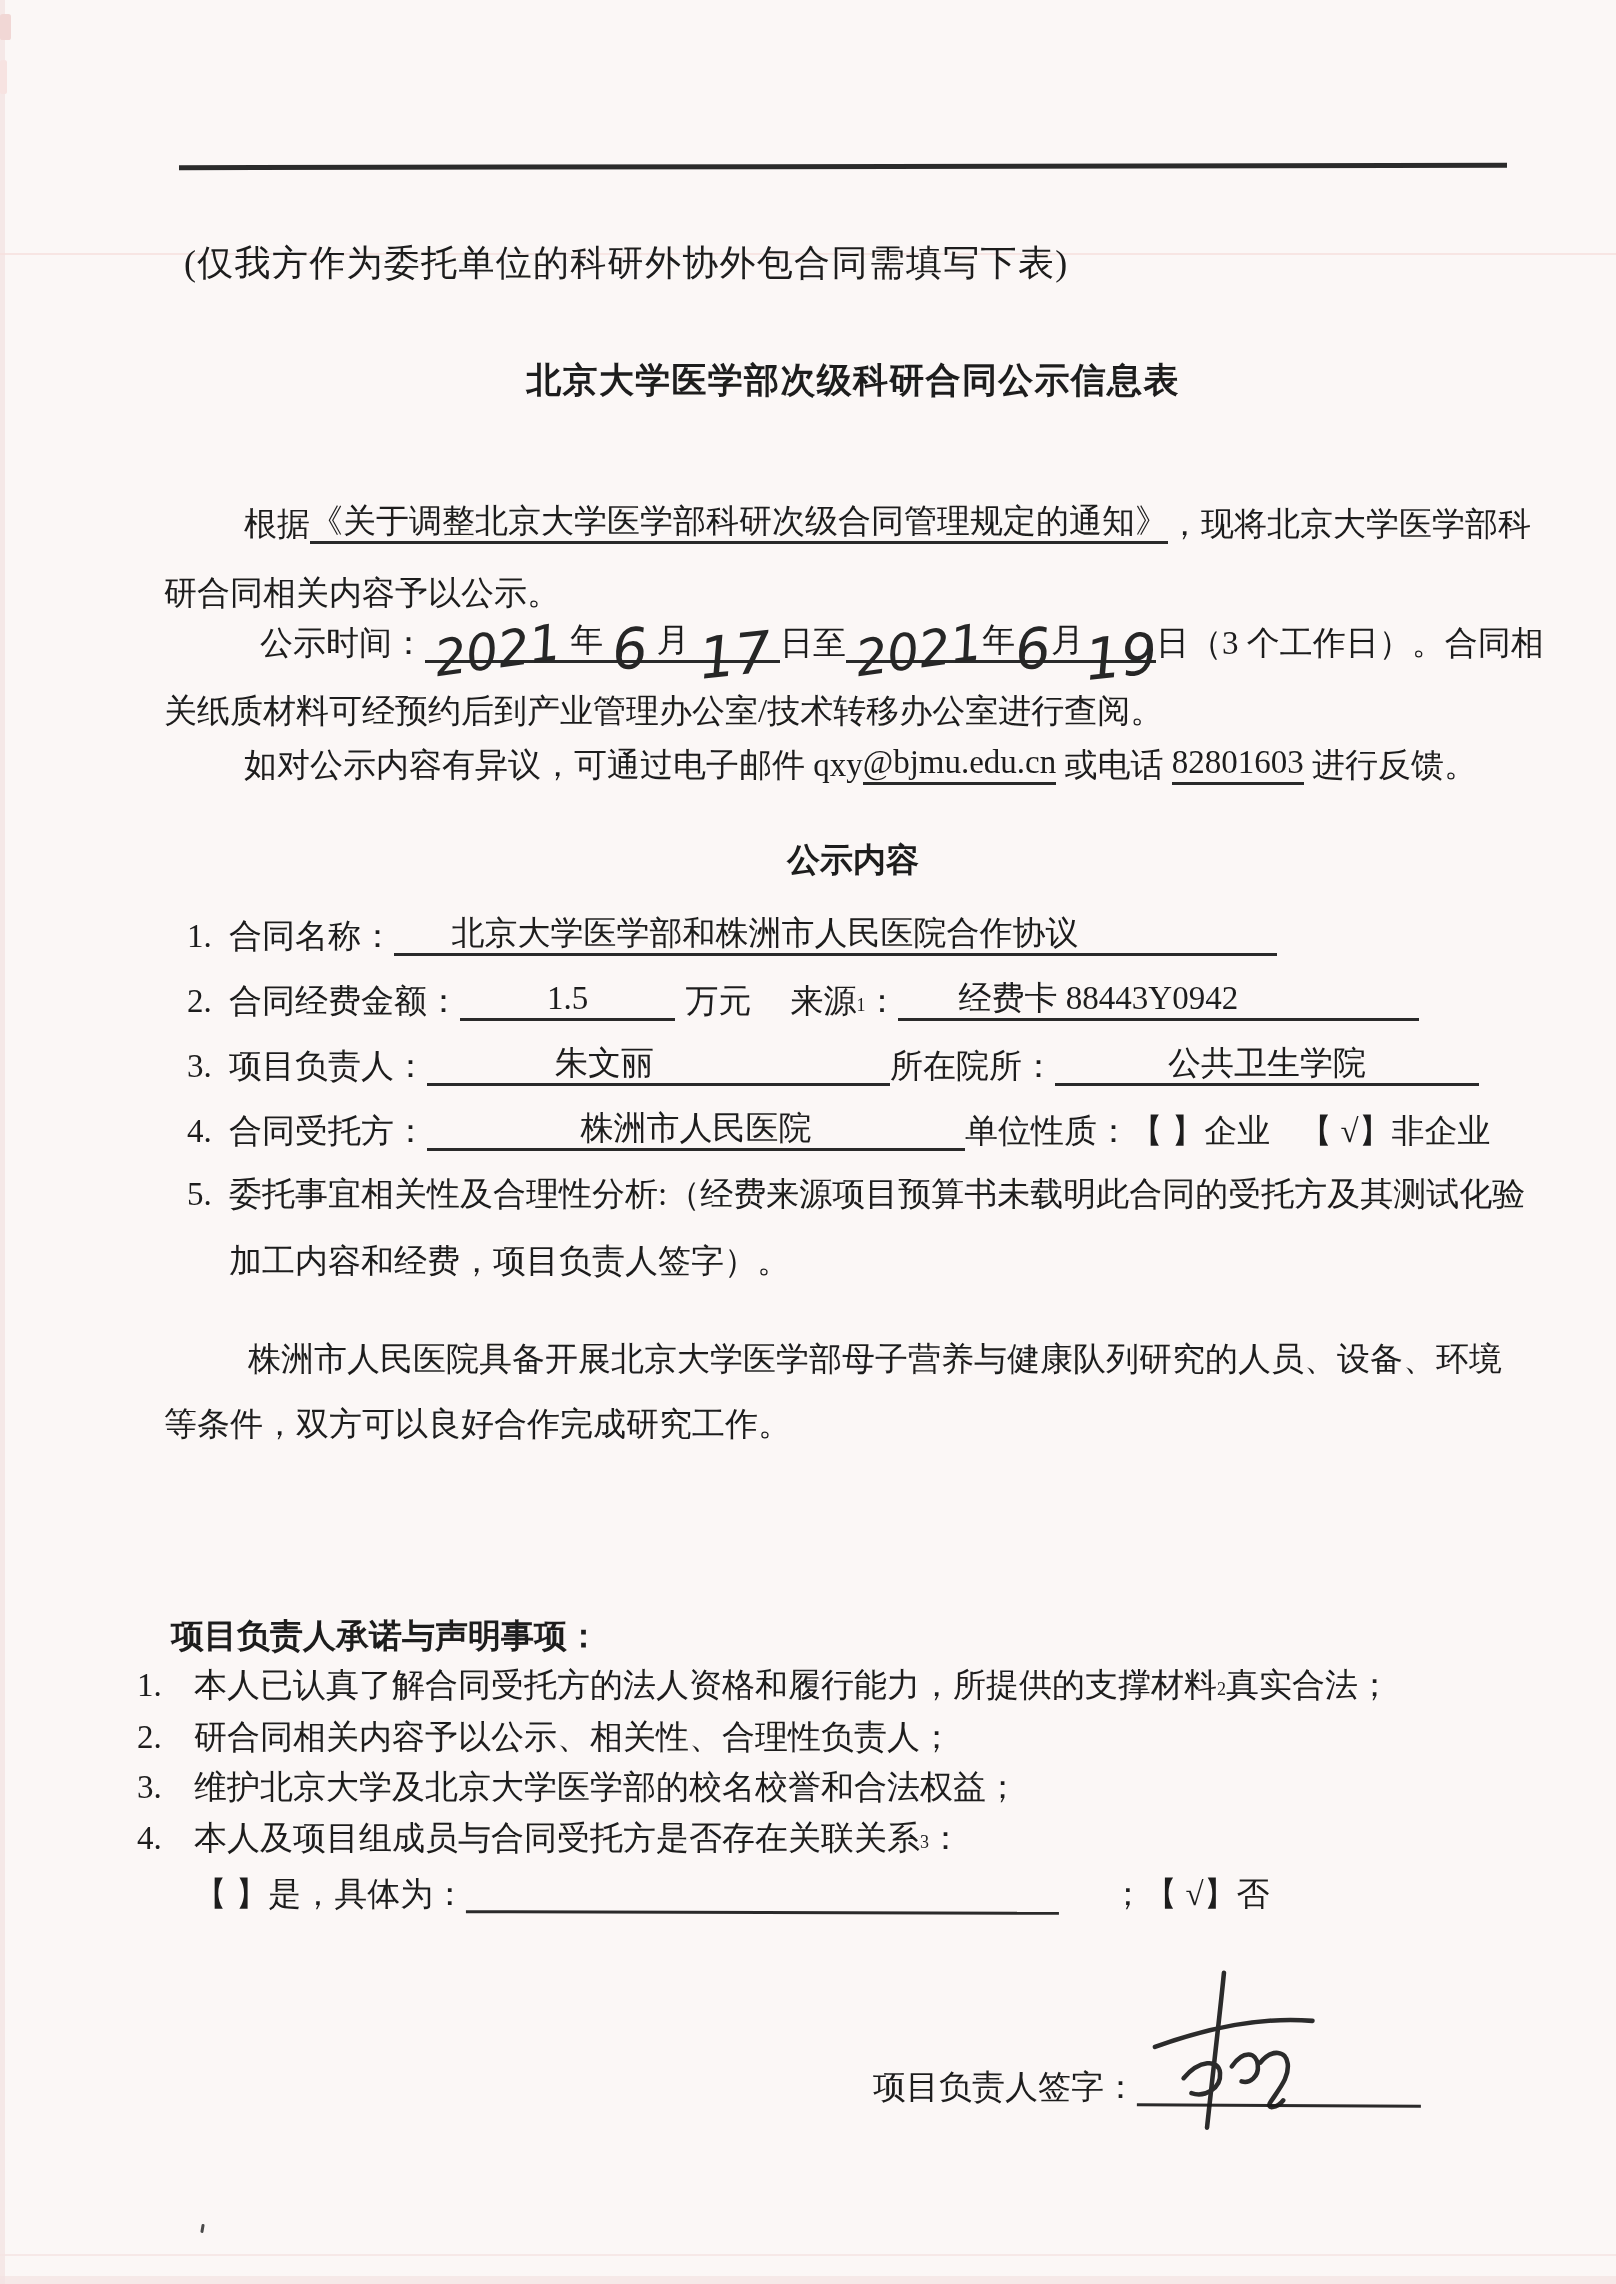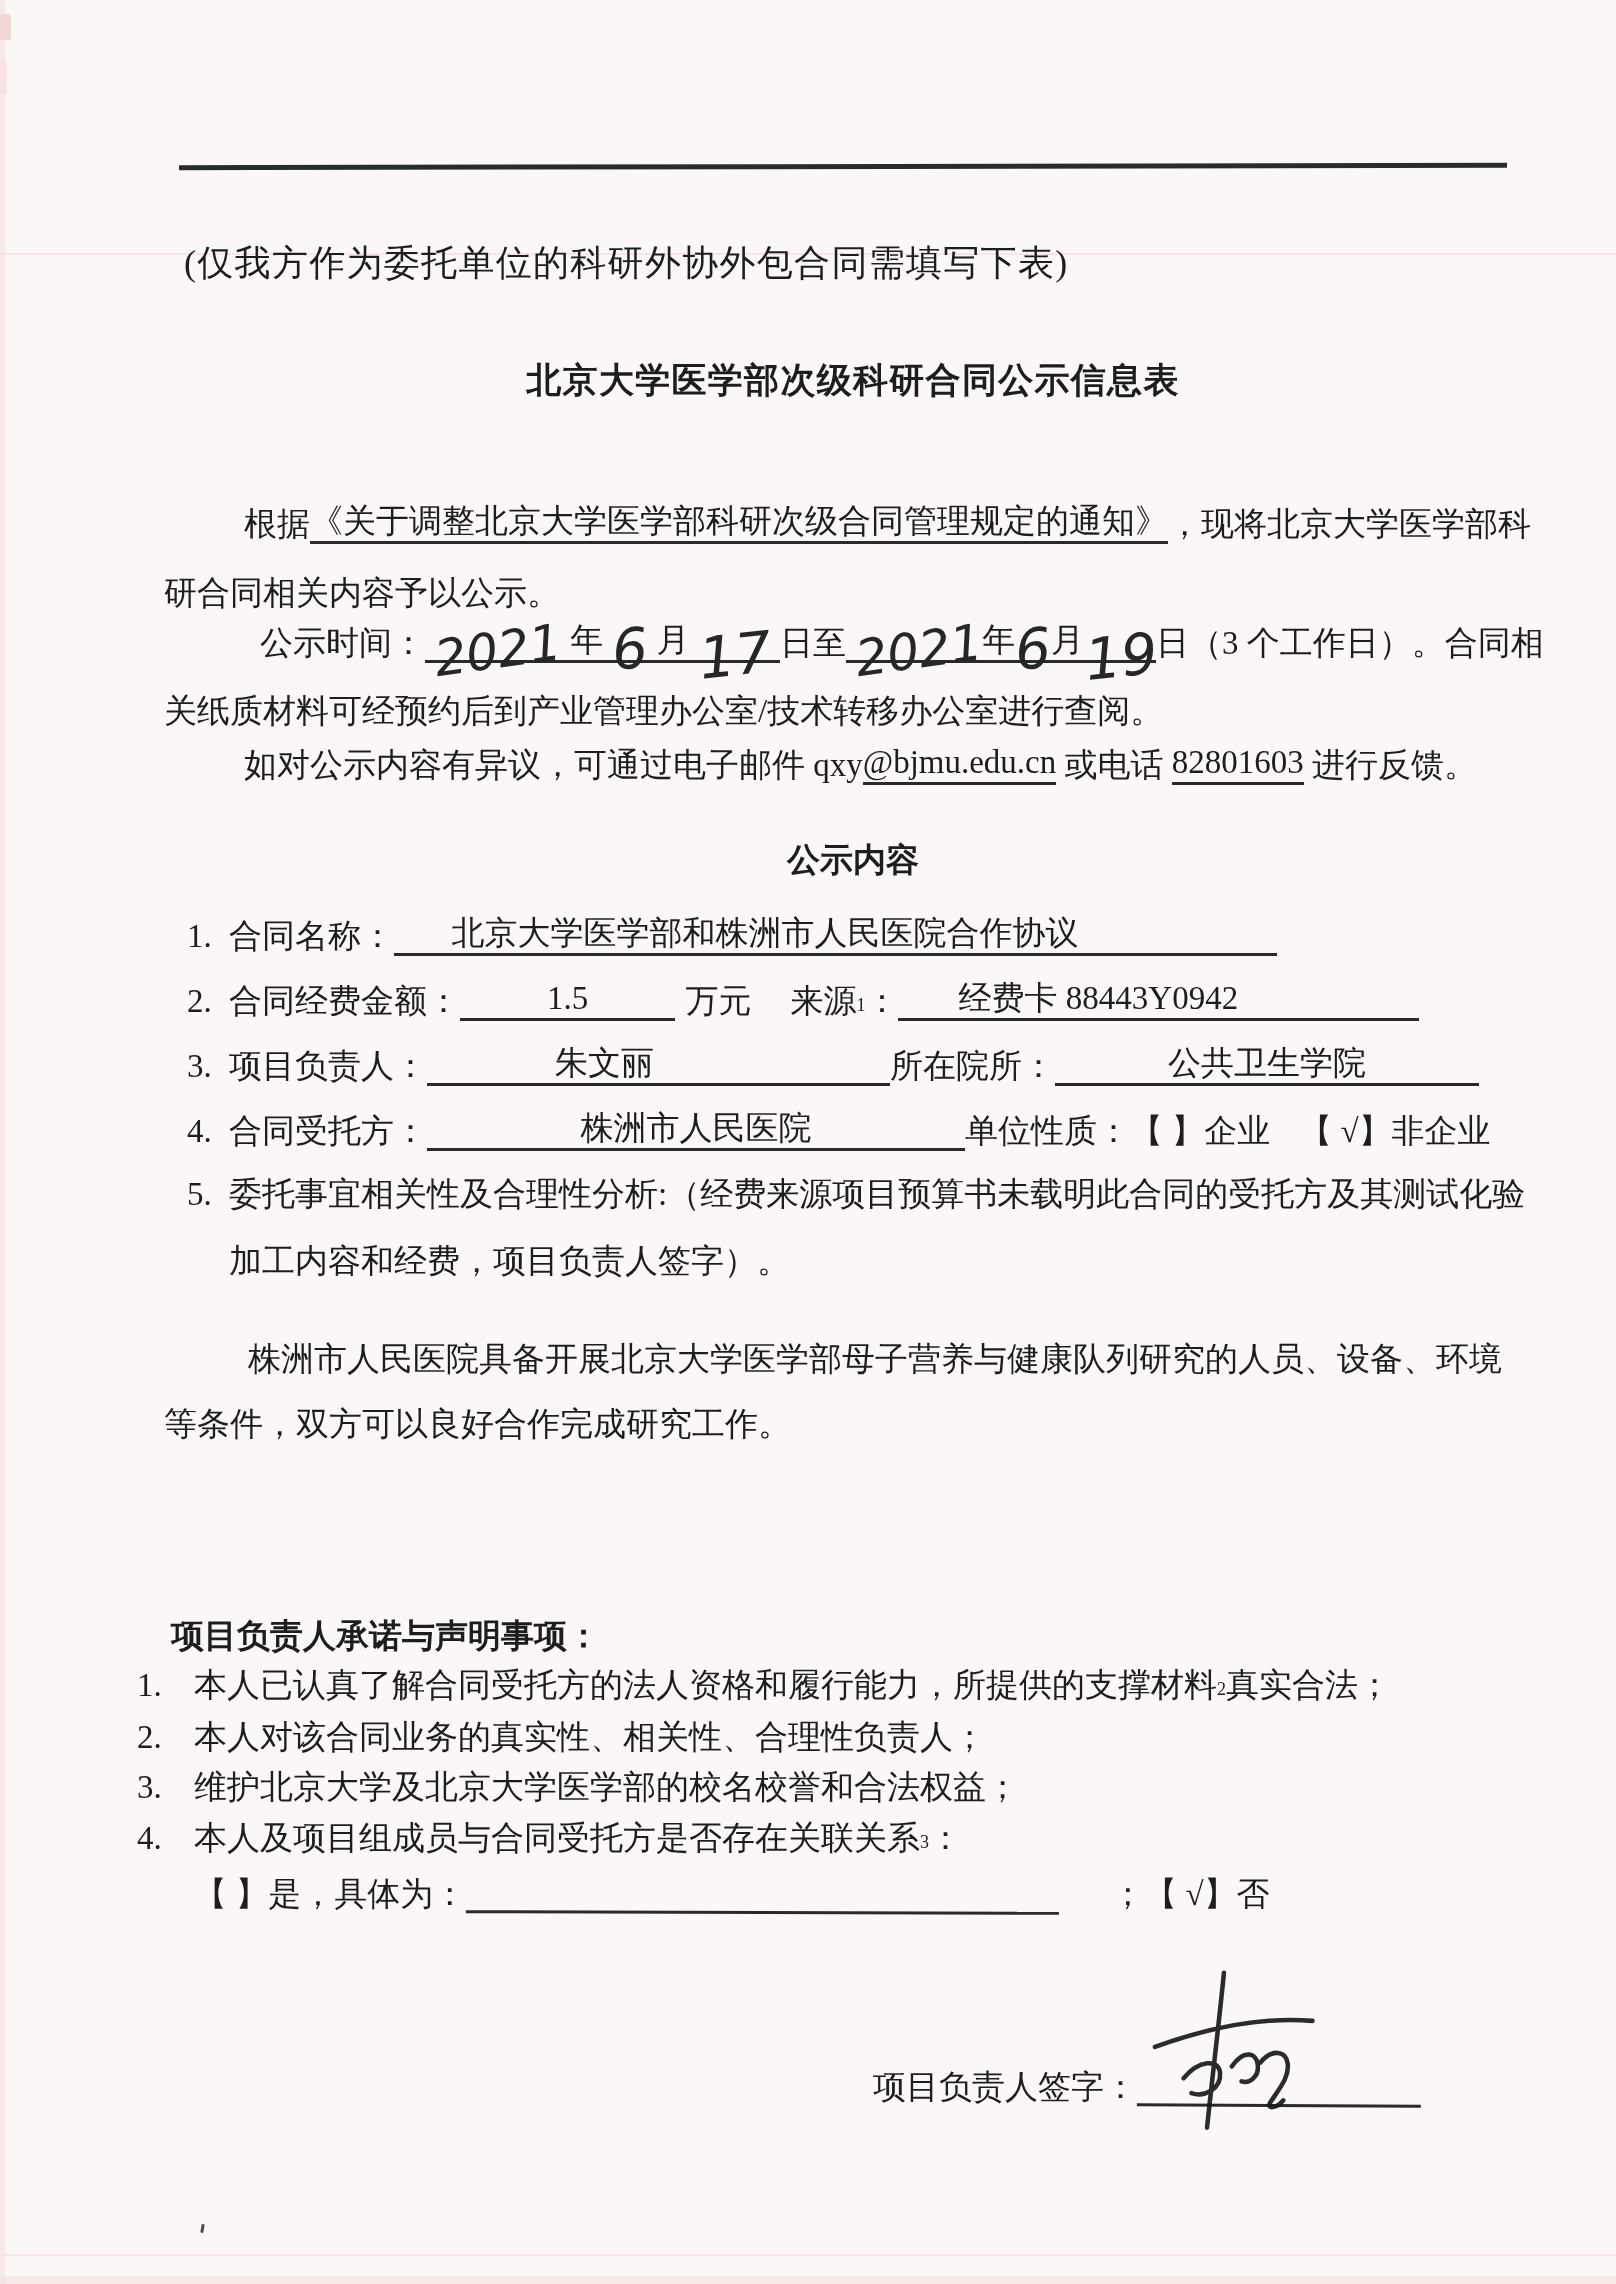--- a/index.html
+++ b/index.html
@@ -177,21 +177,21 @@
   </div>
 
   <div class="line" style="left:137px;top:1666px;">
     <span class="dno">1.</span>
     <span>本人已认真了解合同受托方的法人资格和履行能力，所提供的支撑材料</span>
     <span class="sup">2</span>
     <span>真实合法；</span>
   </div>
   <div class="line" style="left:137px;top:1718px;">
     <span class="dno">2.</span>
-    <span>本人对该合同业务的真实性、相关性、合理性负责人；</span>
+    <span>研合同相关内容予以公示、相关性、合理性负责人；</span>
   </div>
   <div class="line" style="left:137px;top:1768px;">
     <span class="dno">3.</span>
     <span>维护北京大学及北京大学医学部的校名校誉和合法权益；</span>
   </div>
   <div class="line" style="left:137px;top:1819px;">
     <span class="dno">4.</span>
     <span>本人及项目组成员与合同受托方是否存在关联关系</span>
     <span class="sup">3</span>
     <span>：</span>

